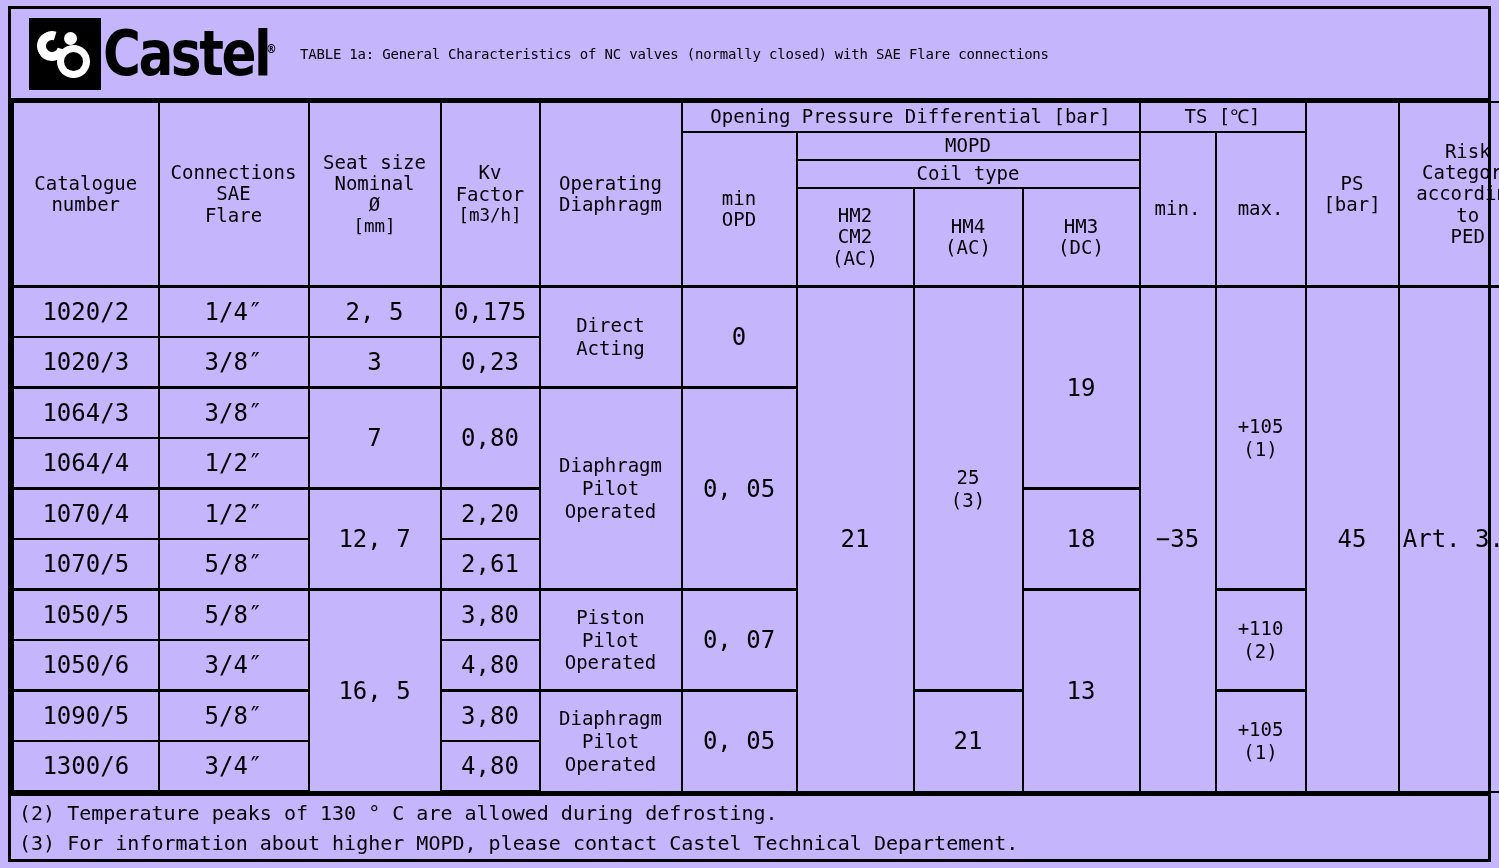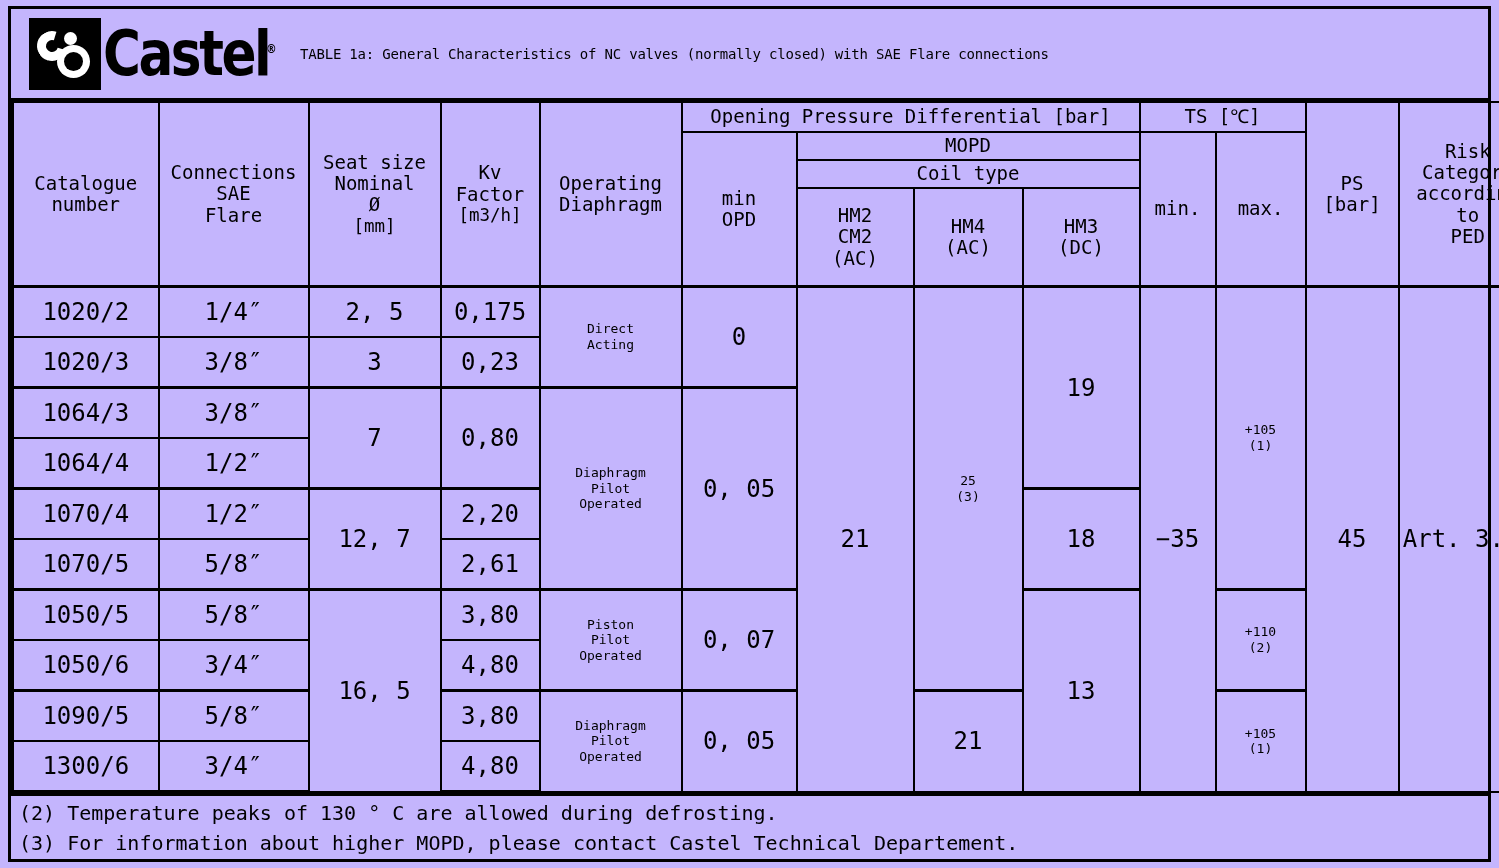--- a/index.html
+++ b/index.html
@@ -137,21 +137,21 @@
   }
   table.main .hcell-sm {
     font-size: 17.5px;
     line-height: 1.18;
   }
   table.main .dcell {
     font-size: 24px;
     height: 48px;
   }
   table.main .dcell-op {
-    font-size: 13px;
+    font-size: 19px;
     line-height: 1.2;
   }
   .thick-top { border-top-width: 3px !important; }
   .thick-bot { border-bottom-width: 3px !important; }
   .thick-left { border-left-width: 3px !important; }
   .thick-right { border-right-width: 3px !important; }
 
   
   .footnotes {
     border-top: 3px solid #000;

